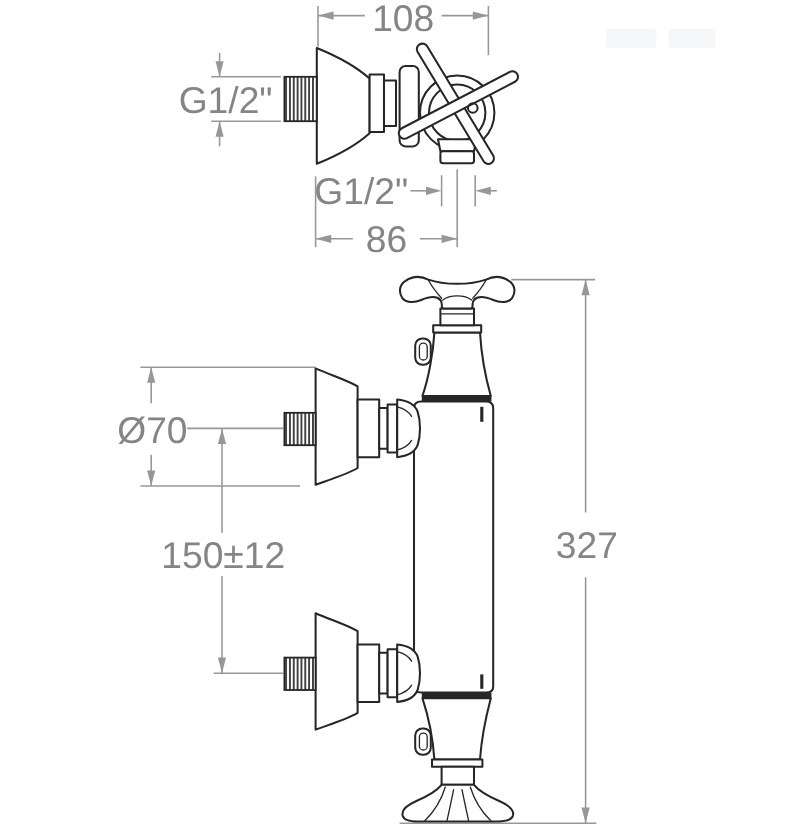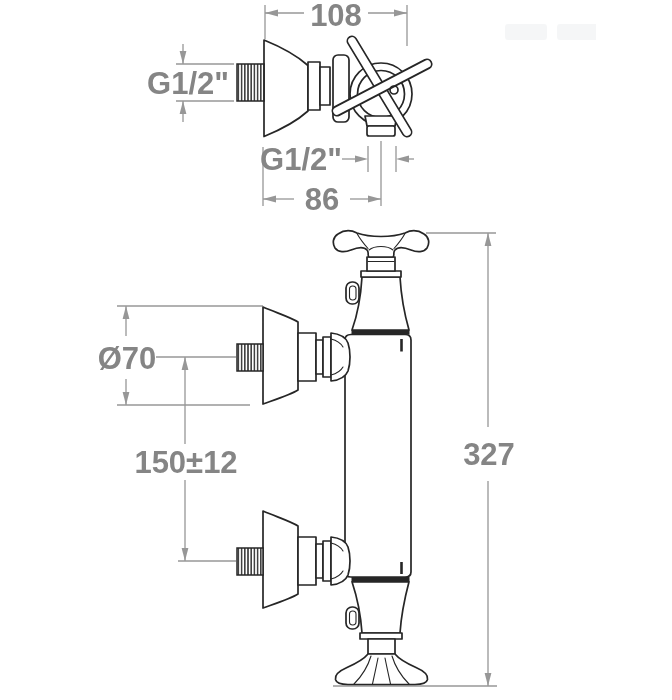--- a/index.html
+++ b/index.html
@@ -2,21 +2,21 @@
 <html style="--outline: #262626; --dimension: #979797; --dimtext: #858585; --background: #ffffff;"><head>
 <meta charset="utf-8">
 <style>
   :root{
     --outline:#262626;
     --dimension:#979797;
     --dimtext:#858585;
     --background:#ffffff;
   }
   html,body{margin:0;padding:0;background:var(--background);}
-  .canvas{width:596px;height:700px;background:var(--background);position:relative;overflow:hidden;font-weight:bold;}
+  .canvas{width:596px;height:700px;background:var(--background);position:relative;overflow:hidden;}
   svg{display:block;}
   
   .ol  {fill:none;stroke:var(--outline);stroke-width:1.7;stroke-linejoin:round;stroke-linecap:round;}
   .olw {fill:#ffffff;stroke:var(--outline);stroke-width:1.7;stroke-linejoin:round;}
   .thin{fill:none;stroke:var(--outline);stroke-width:1.1;stroke-linecap:round;}
   .tick{fill:none;stroke:var(--outline);stroke-width:2.6;stroke-linecap:butt;}
   .band{fill:var(--outline);stroke:none;}
   .thr {fill:url(#threadHatch);stroke:var(--outline);stroke-width:1.5;}
   
   .capD{stroke:var(--outline);stroke-width:11;stroke-linecap:round;fill:none;}

